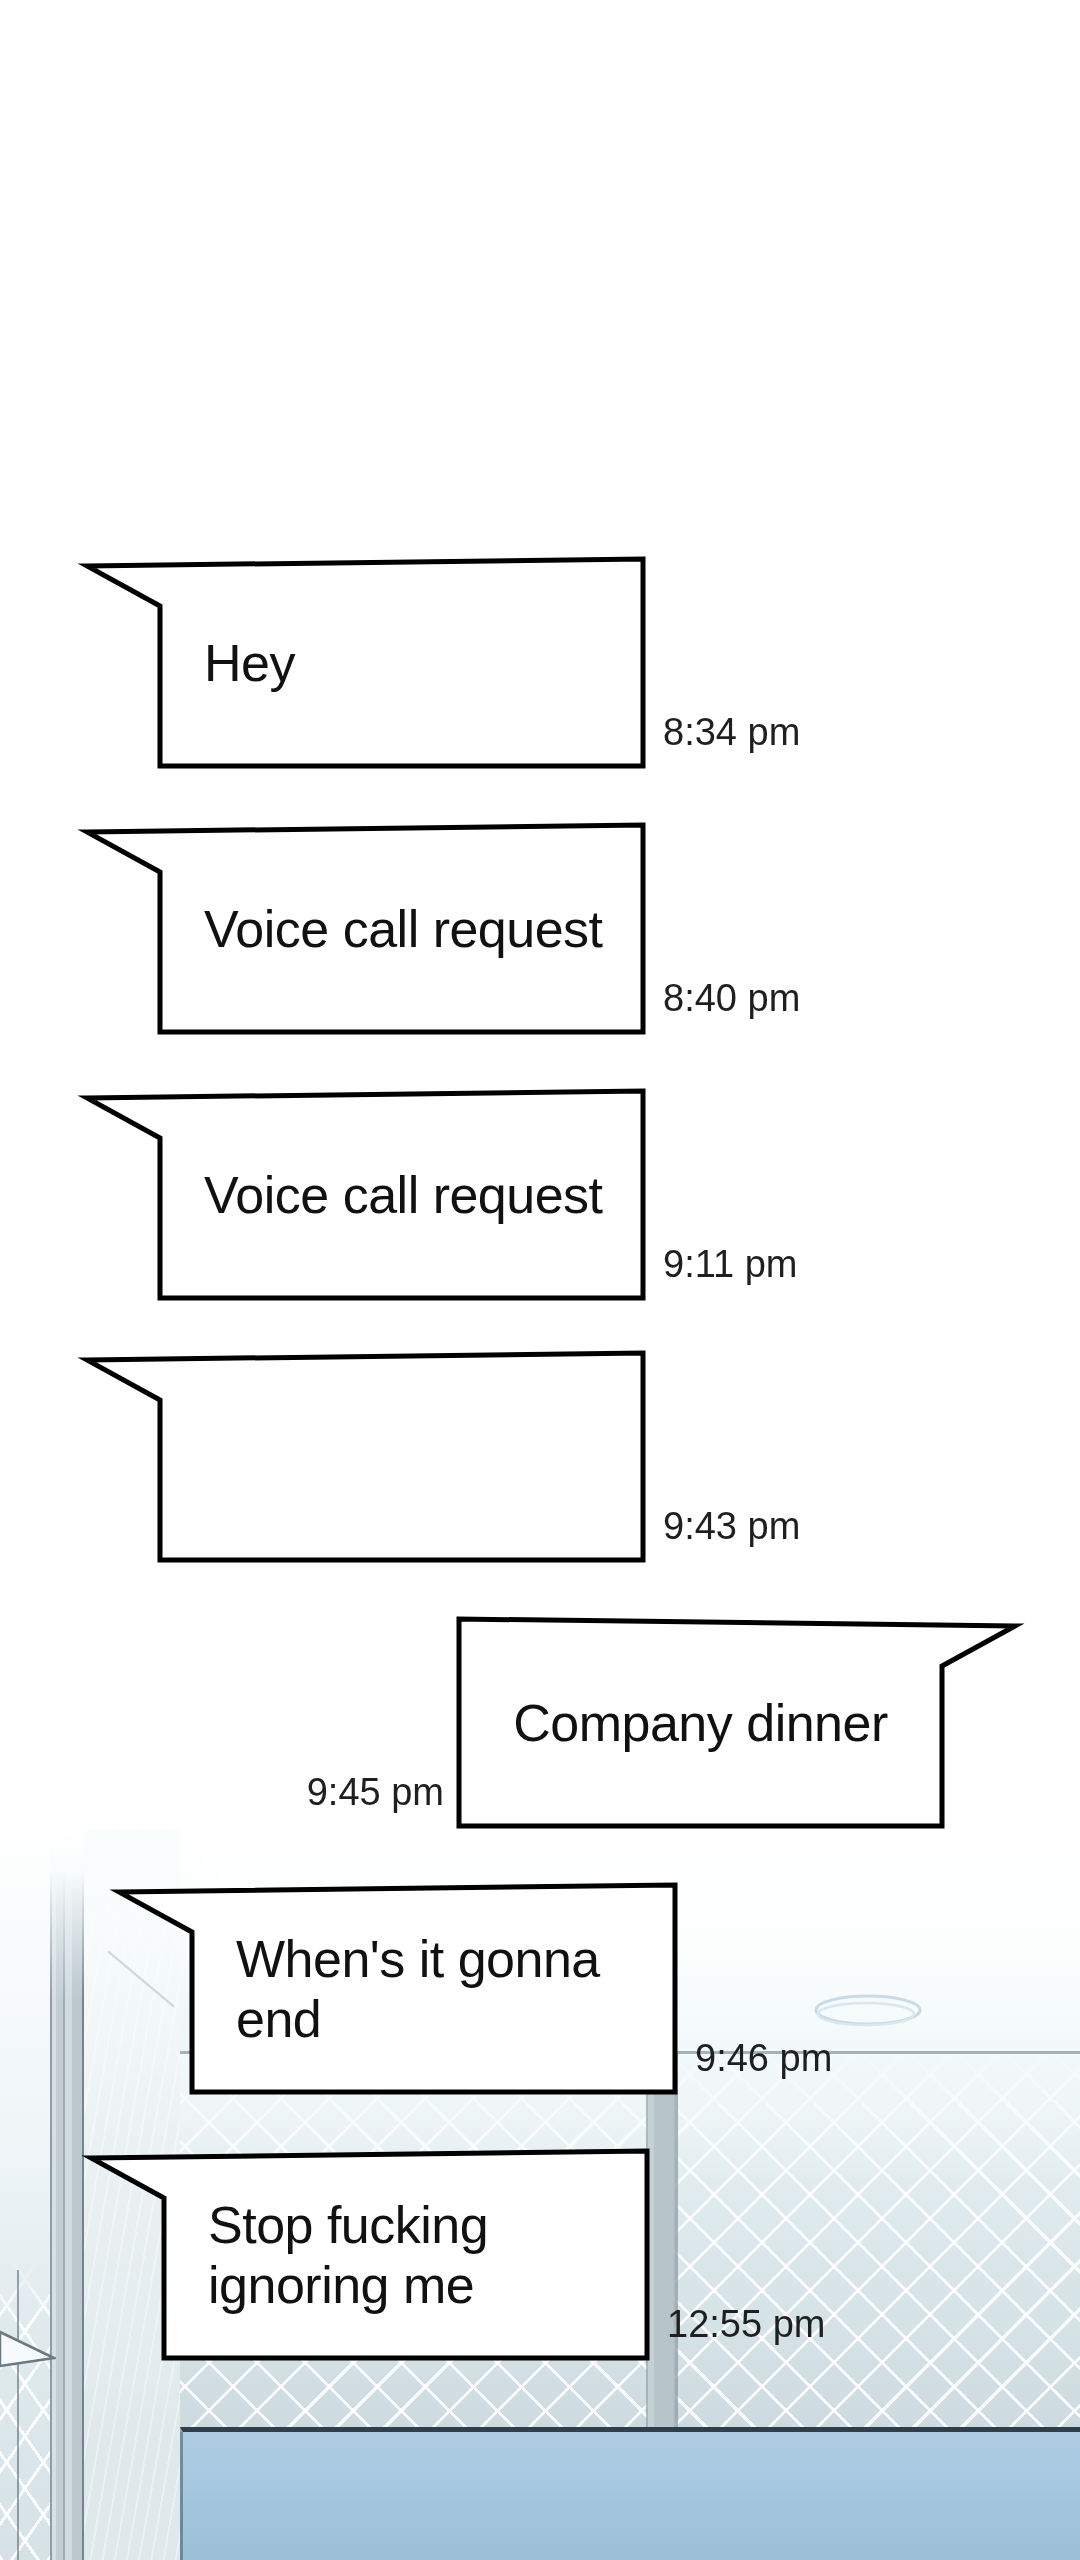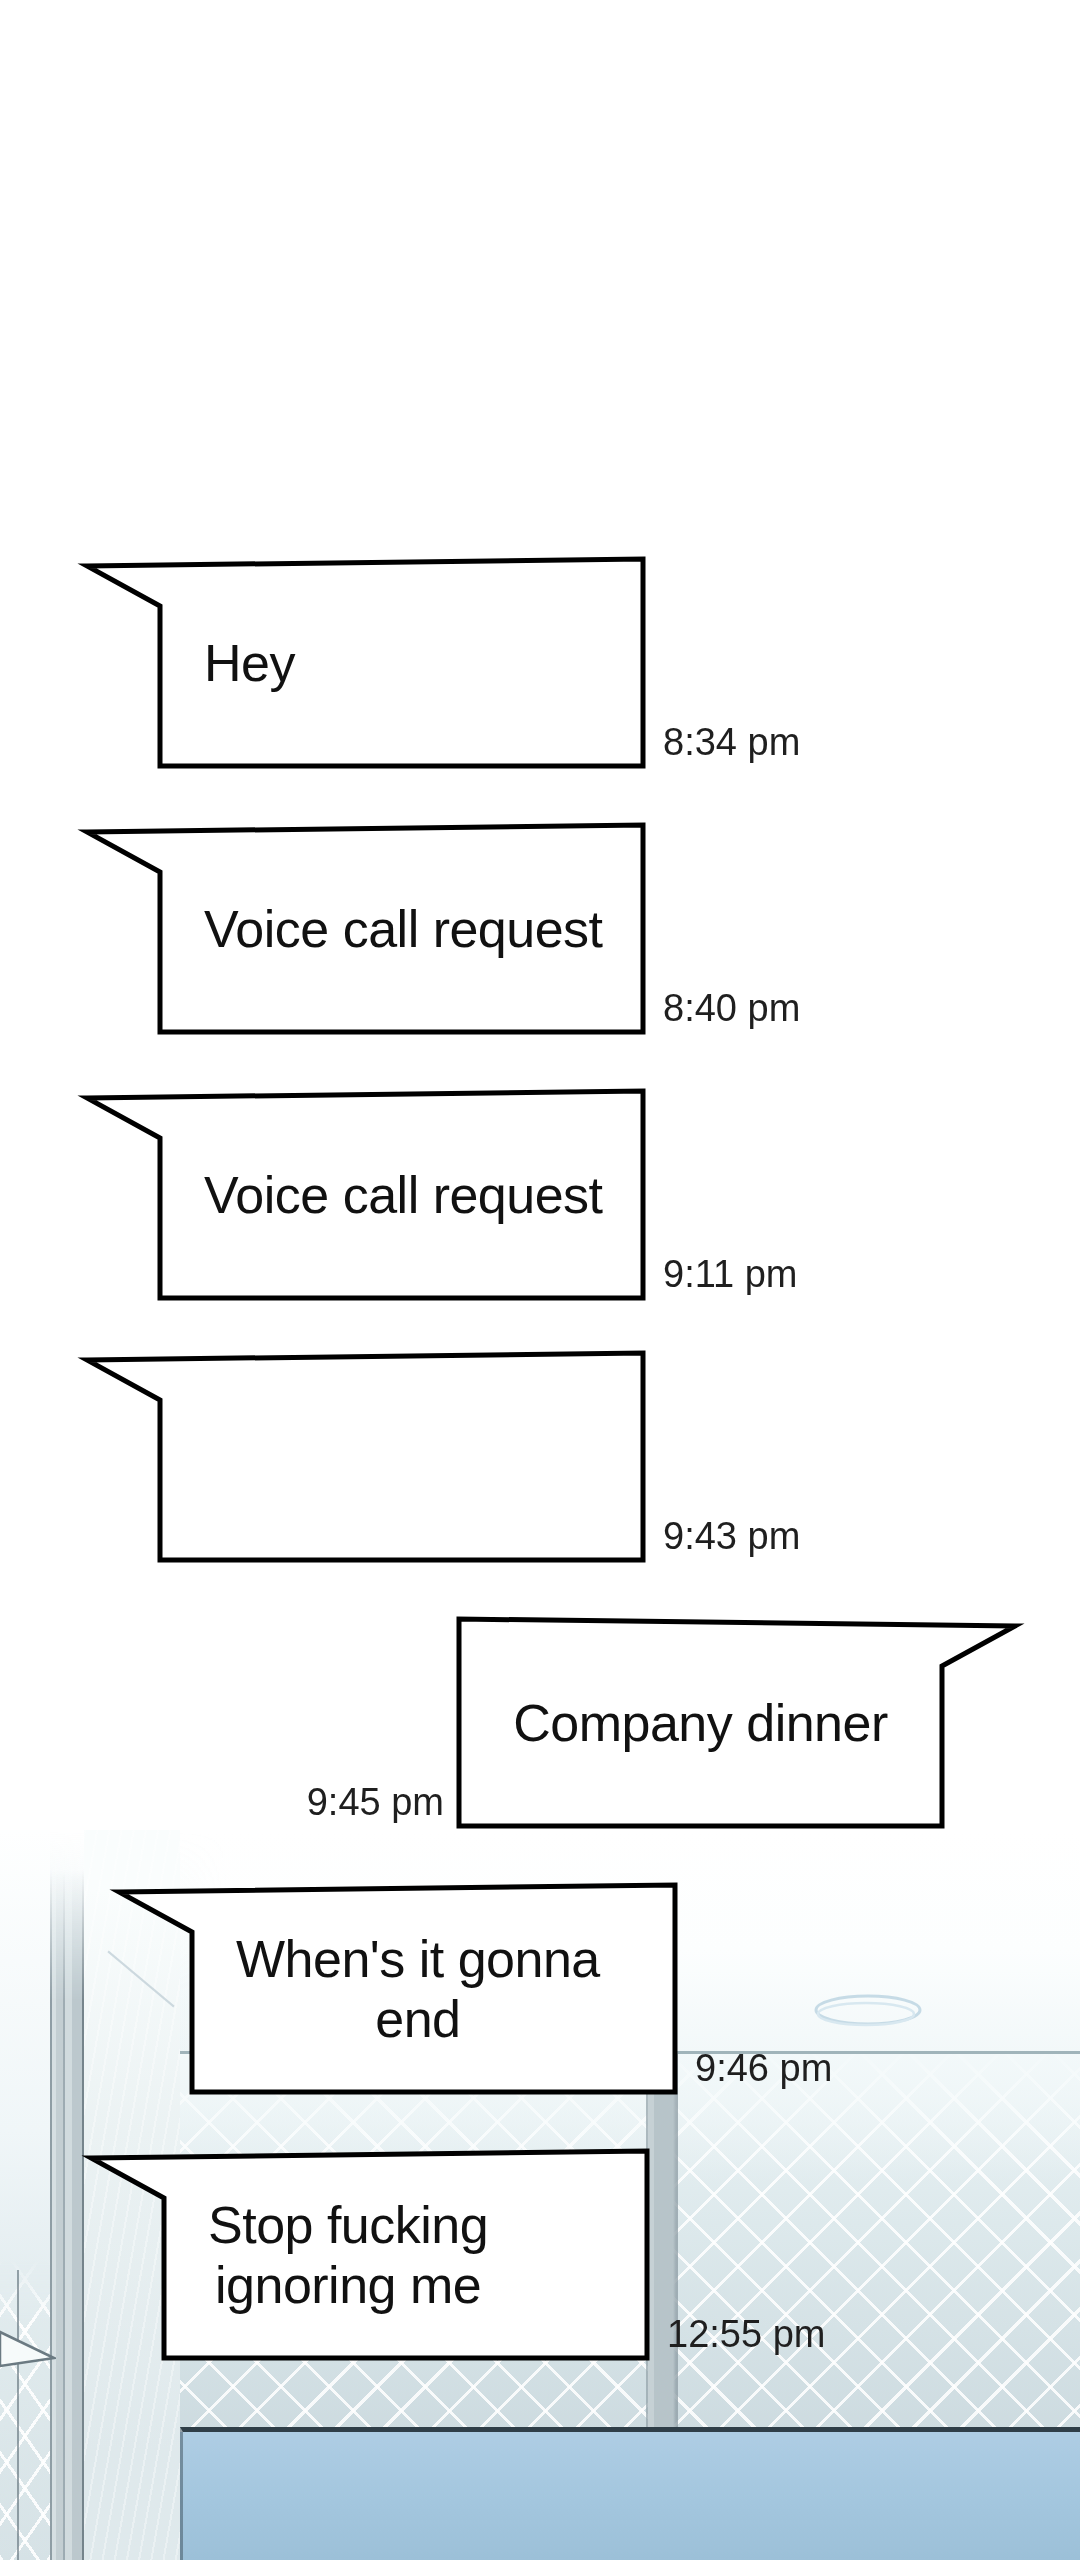--- a/index.html
+++ b/index.html
@@ -47,24 +47,24 @@
   .scratch{position:absolute;left:98px;top:148px;width:86px;height:2px;background:rgba(186,203,211,.7);
       transform:rotate(40deg);}
   .tub{position:absolute;left:180px;top:597px;width:900px;height:133px;
       border-top:5px solid #2f3e48;border-left:3px solid rgba(70,90,102,.55);box-sizing:border-box;
       background:linear-gradient(180deg,#aecde4 0,#a3c6de 55%,#9cc0d8 100%);}
 
   
   .msg{position:absolute;width:566px;height:216px;}
   .msg svg.shape{position:absolute;left:0;top:0;width:566px;height:216px;overflow:visible;}
   .btext{position:absolute;top:7px;height:203px;display:flex;align-items:center;
-      font-size:52px;letter-spacing:-0.5px;line-height:60px;color:#111;white-space:pre;text-align:center;}
+      font-size:52px;letter-spacing:-0.5px;line-height:60px;color:#111;white-space:pre;}
   .left  .btext{left:79px;width:483px;padding-left:44px;box-sizing:border-box;}
   .right .btext{left:4px;width:483px;justify-content:center;text-align:center;}
-  .ts{position:absolute;bottom:6px;font-size:38px;color:#1f1f1f;white-space:nowrap;}
+  .ts{position:absolute;bottom:16px;font-size:38px;color:#1f1f1f;white-space:nowrap;}
   .left  .ts{left:calc(100% + 16px);}
   .right .ts{right:calc(100% - 440px);}  
   .right .ts{right:calc(100% - 4px + 15px);}
   .m1{left:81px; top:554px;}
   .m2{left:81px; top:820px;}
   .m3{left:81px; top:1086px;}
   .m4{left:81px; top:1348px;}
   .m5{left:455px;top:1614px;}
   .m6{left:85px; top:1880px;margin-left:28px;}
   .m7{left:85px; top:2146px;}

